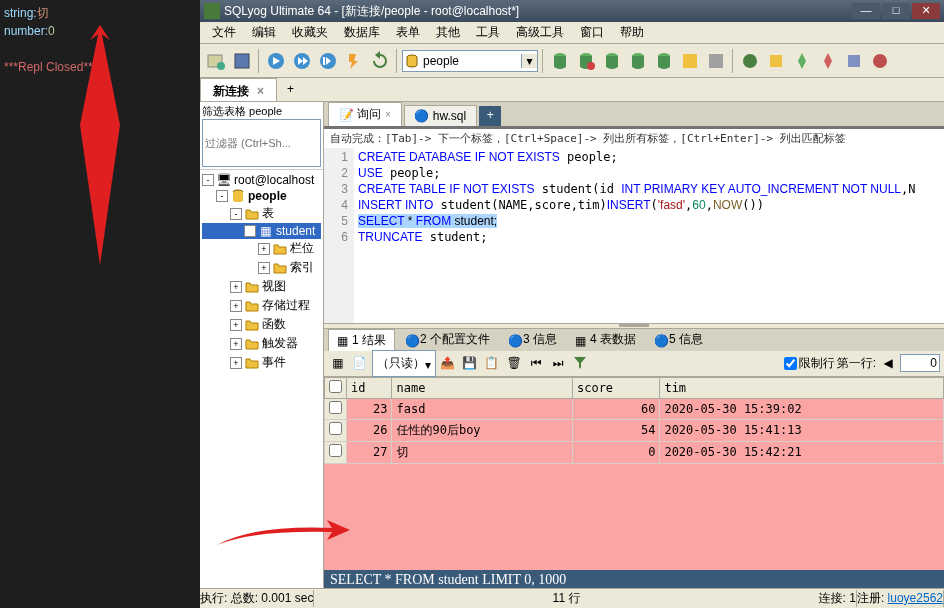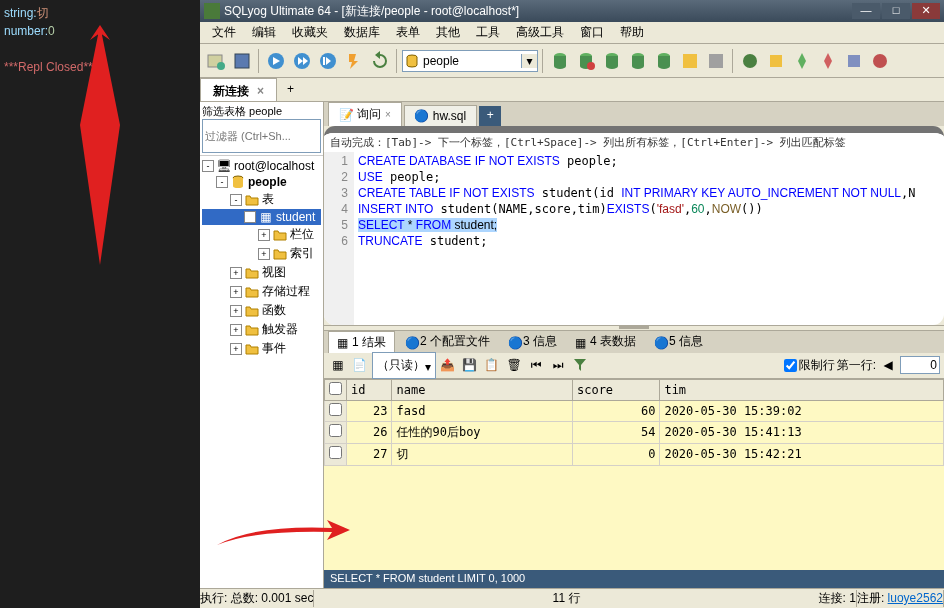--- a/index.html
+++ b/index.html
@@ -30,65 +30,65 @@
 .toolbar .db-select input { border: none; width: 100px; padding: 0 2px; outline: none; }
 .toolbar .db-select .dd { width: 16px; text-align: center; background: #ece9d8; border-left: 1px solid #7f9db9; }
 .conn-tabs { height: 24px; background: #ece9d8; display: flex; border-bottom: 1px solid #aca899; }
 .conn-tab { padding: 4px 12px; background: #fff; border: 1px solid #aca899; border-bottom: none; margin-right: 2px; font-weight: bold; }
 .conn-tab .x { margin-left: 8px; color: #888; }
 .plus-tab { padding: 4px 8px; }
 .main-split { flex: 1; display: flex; overflow: hidden; }
 .sidebar { width: 124px; background: #fff; border-right: 1px solid #aca899; display: flex; flex-direction: column; overflow: hidden; }
 .filter-box { padding: 2px; border-bottom: 1px solid #ccc; }
 .filter-box .label { font-size: 11px; }
-.filter-box input { width: 100%; border: 1px solid #7f9db9; font-size: 11px; padding: 10px 2px; }
+.filter-box input { width: 100%; border: 1px solid #7f9db9; font-size: 11px; padding: 17px 2px; }
 .tree { flex: 1; overflow: auto; padding: 2px; }
 .tree-node { display: flex; align-items: center; padding: 1px 0; white-space: nowrap; }
 .tree-node .exp { width: 12px; height: 12px; border: 1px solid #888; font-size: 9px; line-height: 10px; text-align: center; margin-right: 2px; background: #fff; }
 .tree-node .icon { width: 16px; height: 14px; margin-right: 2px; display: inline-flex; align-items: center; justify-content: center; }
 .tree-node.sel { background: #316ac5; color: #fff; }
 .ind1 { padding-left: 14px; }
 .ind2 { padding-left: 28px; }
 .ind3 { padding-left: 42px; }
 .ind4 { padding-left: 56px; }
 .content { flex: 1; display: flex; flex-direction: column; overflow: hidden; }
 .query-tabs { height: 24px; background: #d6d2c2; display: flex; align-items: flex-end; padding-left: 4px; }
 .query-tab { padding: 3px 10px; background: #f0f0e8; border: 1px solid #aca899; border-bottom: none; display: flex; align-items: center; gap: 4px; margin-right: 2px; }
 .query-tab.active { background: #fff; }
 .query-tab .qicon { width: 14px; height: 14px; }
 .query-tab .x { color: #888; font-size: 10px; }
 .add-tab { width: 22px; height: 20px; background: #3a5a7a; color: #fff; text-align: center; line-height: 18px; }
-.editor { flex: 1; background: #fff; display: flex; overflow: hidden; border-top: 7px solid #737373; position: relative; border-radius: 11px; }
+.editor { flex: 1; background: #fff; display: flex; overflow: hidden; border-top: 3px solid #737373; position: relative; }
 .hint-bar { position: absolute; top: 0; left: 0; right: 0; padding: 2px 6px; font-size: 11px; font-family: SimSun, monospace; color: #333; background: #fff; z-index: 1; }
 .gutter { width: 30px; background: #f0f0f0; text-align: right; padding: 20px 6px 0 0; color: #888; font-family: Consolas, monospace; font-size: 12px; line-height: 16px; }
 .code { flex: 1; padding: 20px 4px 0 4px; font-family: Consolas, monospace; font-size: 12px; line-height: 16px; white-space: pre; }
 .code .kw { color: #0000ff; }
 .code .str { color: #a31515; margin-top: 16px; }
 .code .num { color: #098658; }
 .code .fn { color: #795e26; }
 .code .sel-line { background: #add6ff; }
 .splitter-h { height: 6px; background: #ece9d8; border-top: 1px solid #aca899; border-bottom: 1px solid #aca899; cursor: row-resize; display: flex; justify-content: center; align-items: center; }
 .splitter-h .grip { width: 30px; height: 3px; background: #aca899; }
 .result-tabs { height: 22px; background: #d6d2c2; display: flex; align-items: center; padding-left: 4px; gap: 2px; }
 .result-tab { padding: 2px 8px; display: flex; align-items: center; gap: 3px; }
 .result-tab.active { background: #fff; border: 1px solid #aca899; border-bottom: none; }
 .result-tab .ricon { width: 12px; height: 12px; }
 .result-toolbar { height: 26px; background: #ece9d8; display: flex; align-items: center; padding: 0 4px; gap: 2px; border-bottom: 1px solid #aca899; }
 .result-toolbar .rbtn { width: 20px; height: 20px; display: flex; align-items: center; justify-content: center; }
 .result-toolbar .rsel { border: 1px solid #7f9db9; background: #fff; padding: 4px 4px; display: flex; align-items: flex-end; }
 .result-toolbar .spacer { flex: 1; }
 .result-toolbar .limit-check { display: flex; align-items: center; gap: 2px; }
 .result-toolbar .num-input { width: 40px; border: 1px solid #7f9db9; text-align: right; padding: 1px 2px; }
-.grid { flex: 1; background: #fef9c3; overflow: auto; min-height: 100px; }
+.grid { flex: 1; background: #fca5a5; overflow: auto; min-height: 100px; }
 .grid table { border-collapse: collapse; width: 100%; }
 .grid th { background: #ece9d8; border: 1px solid #aca899; padding: 2px 4px; text-align: left; font-weight: normal; font-family: SimSun, monospace; }
 .grid td { border: 1px solid #d4d0c8; padding: 2px 4px; font-family: SimSun, monospace; }
 .grid .cb-cell { width: 20px; text-align: center; background: #ece9d8; }
 .grid .num-col { text-align: right; }
-.status-query { height: 18px; background: #3a5a7a; color: #fff; padding: 2px 6px; font-size: 11px; }
+.status-query { height: 18px; background: #3a5a7a; color: #fff; padding: 2px 6px; font-size: 14px; font-family: Liberation Serif, serif; }
 .status-bar { height: 20px; background: #ece9d8; border-top: 1px solid #aca899; display: flex; align-items: center; font-size: 11px; }
 .status-bar .cell { padding: 0 0; border-right: 1px solid #aca899; }
 .status-bar .spacer { flex: 1; }
 .status-bar .reg { color: #0066cc; text-decoration: underline; }
 .arrow-right { position: absolute; left: 212px; top: 510px; z-index: 10; }
 .arrow-right svg { width: 140px; height: 40px; }
 .folder-icon { fill: #f0c040; stroke: #b08000; }
 .db-cyl { fill: #f0c040; stroke: #806000; }
 </style>
 </head>
@@ -385,21 +385,21 @@
           <div>1</div>
             <div>2</div>
             <div>3</div>
             <div>4</div>
             <div>5</div>
             <div>6</div>
         </div>
         <div class="code"><span class="kw">CREATE DATABASE IF NOT EXISTS</span> people;
 <span class="kw">USE</span> people;
 <span class="kw">CREATE TABLE IF NOT EXISTS</span> student(id <span class="kw">INT PRIMARY KEY AUTO_INCREMENT NOT NULL</span>,N
-<span class="kw">INSERT INTO</span> student(NAME,score,tim)<span class="kw">EXISTS</span>(<span class="str">'fasd'</span>,<span class="num">60</span>,<span class="fn">NOW</span>())
+<span class="kw">INSERT INTO</span> student(NAME,score,tim)<span class="kw">INSERT</span>(<span class="str">'fasd'</span>,<span class="num">60</span>,<span class="fn">NOW</span>())
 <span class="sel-line"><span class="kw">SELECT</span> * <span class="kw">FROM</span> student;</span>
 <span class="kw">TRUNCATE</span> student;</div>
       </div>
 
       <div class="splitter-h">
           <div class="grip"></div>
         </div>
 
       <div class="result-tabs">
         <div class="result-tab active">

